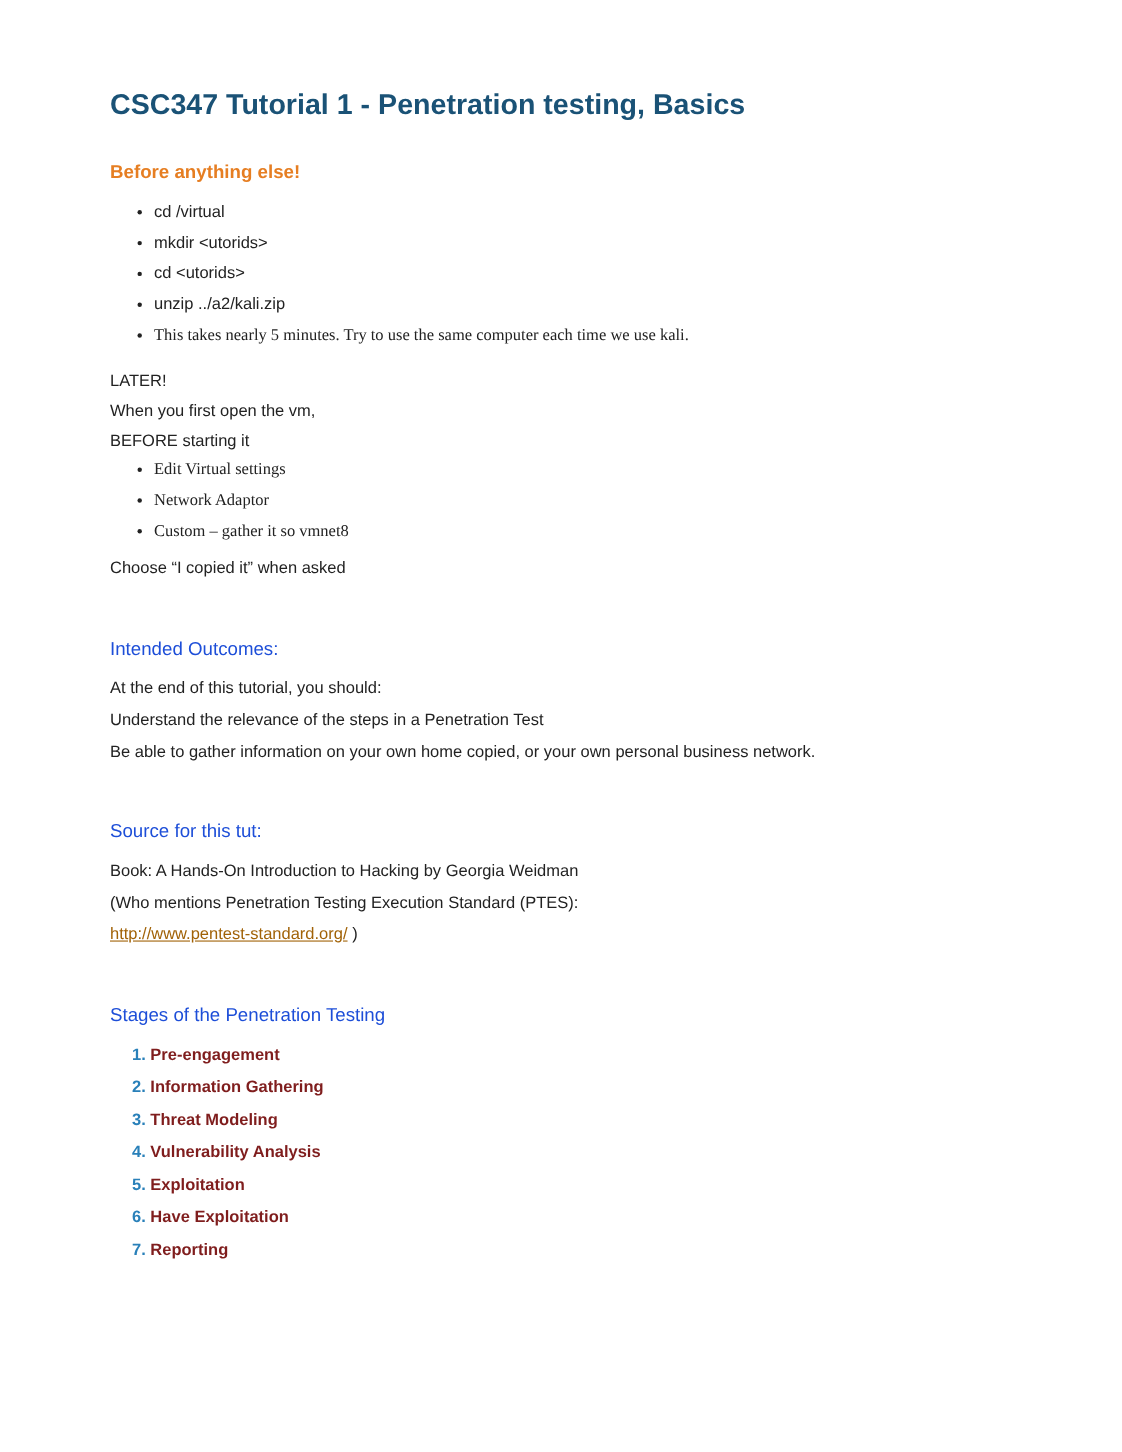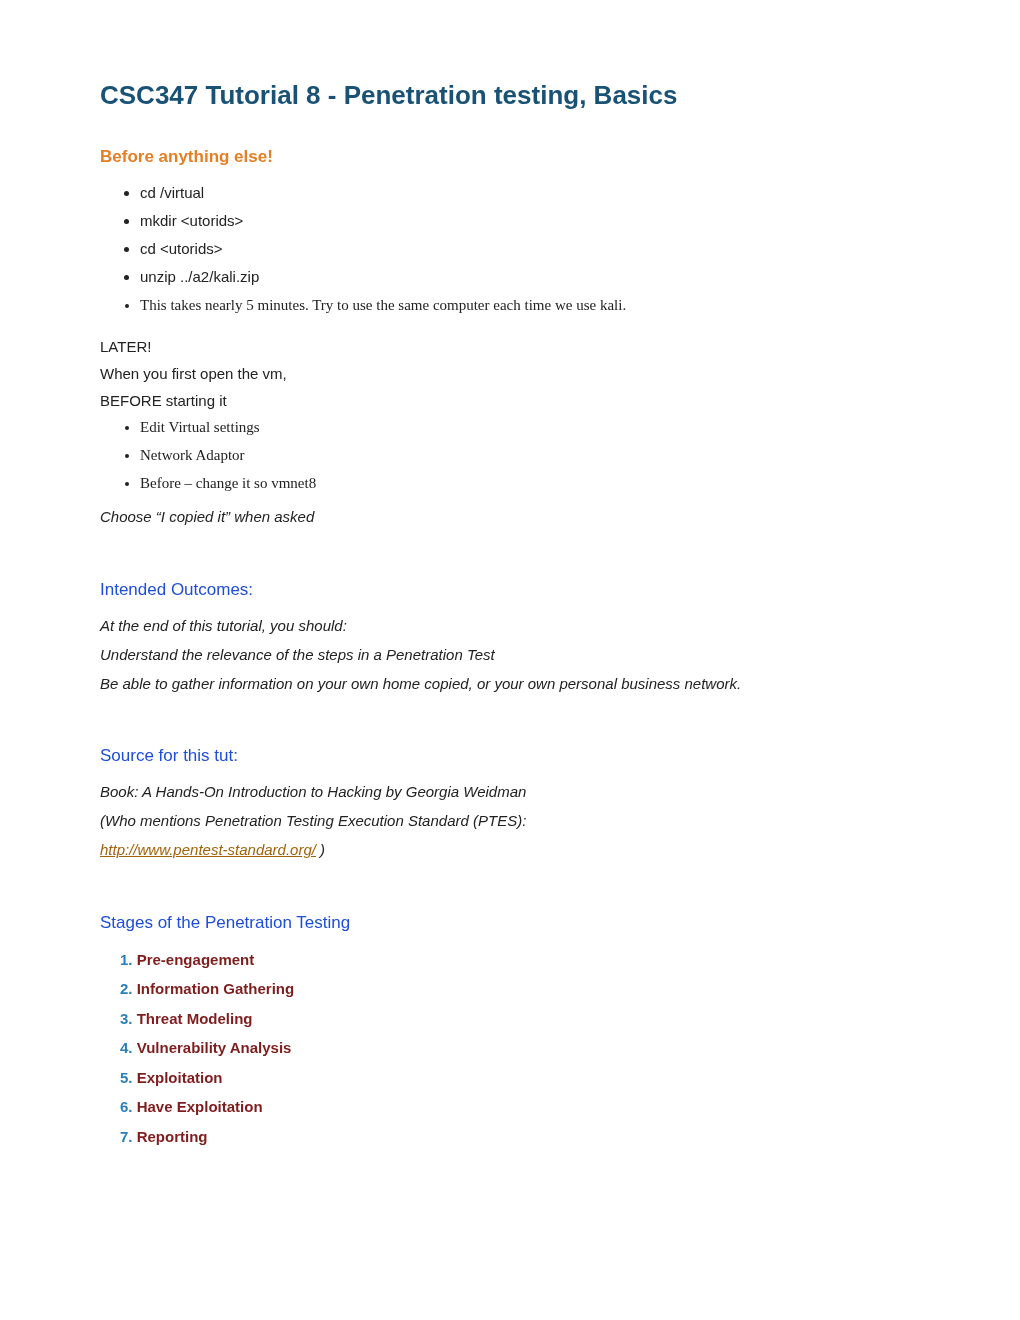--- a/index.html
+++ b/index.html
@@ -83,21 +83,20 @@
       content: counter(item) ".  ";
       color: #2980b9;
     }
 
     p.body-text {
       font-family: 'Arial', 'Helvetica', sans-serif;
       font-size: 15px;
       line-height: 1.65;
       color: #222;
       margin-bottom: 4px;
-      font-style: italic;
     }
 
     p.later-text {
       font-family: 'Arial', 'Helvetica', sans-serif;
       font-size: 15px;
       line-height: 1.65;
       color: #222;
       margin-bottom: 2px;
     }
 
@@ -119,21 +118,21 @@
 
     .spacer-sm {
       height: 8px;
     }
   </style>
 </head>
 <body>
 
 <div class="page">
 
-  <h1 class="main-title">CSC347 Tutorial 8 - Penetration testing, Basics</h1>
+  <h1 class="main-title">CSC347 Tutorial 1 - Penetration testing, Basics</h1>
 
   <div class="section">
     <h2 class="section-heading">Before anything else!</h2>
 
     <ul class="bullet-list">
       <li class="code-item">cd /virtual</li>
       <li class="code-item">mkdir &lt;utorids&gt;</li>
       <li class="code-item">cd &lt;utorids&gt;</li>
       <li class="code-item">unzip ../a2/kali.zip</li>
       <li>This takes nearly 5 minutes.  Try to use the same computer each time we use kali.</li>
@@ -141,21 +140,21 @@
 
     <div class="spacer-sm"></div>
 
     <p class="later-text">LATER!</p>
     <p class="later-text">When you first open the vm,</p>
     <p class="later-text">BEFORE starting it</p>
 
     <ul class="bullet-list">
       <li>Edit Virtual settings</li>
       <li>Network Adaptor</li>
-      <li>Before – change it so vmnet8</li>
+      <li>Custom – gather it so vmnet8</li>
     </ul>
 
     <p class="body-text">Choose “I copied it” when asked</p>
   </div>
 
   <div class="spacer"></div>
 
   <div class="section">
     <h2 class="section-heading-blue">Intended Outcomes:</h2>
     <p class="body-text">At the end of this tutorial, you should:</p>

